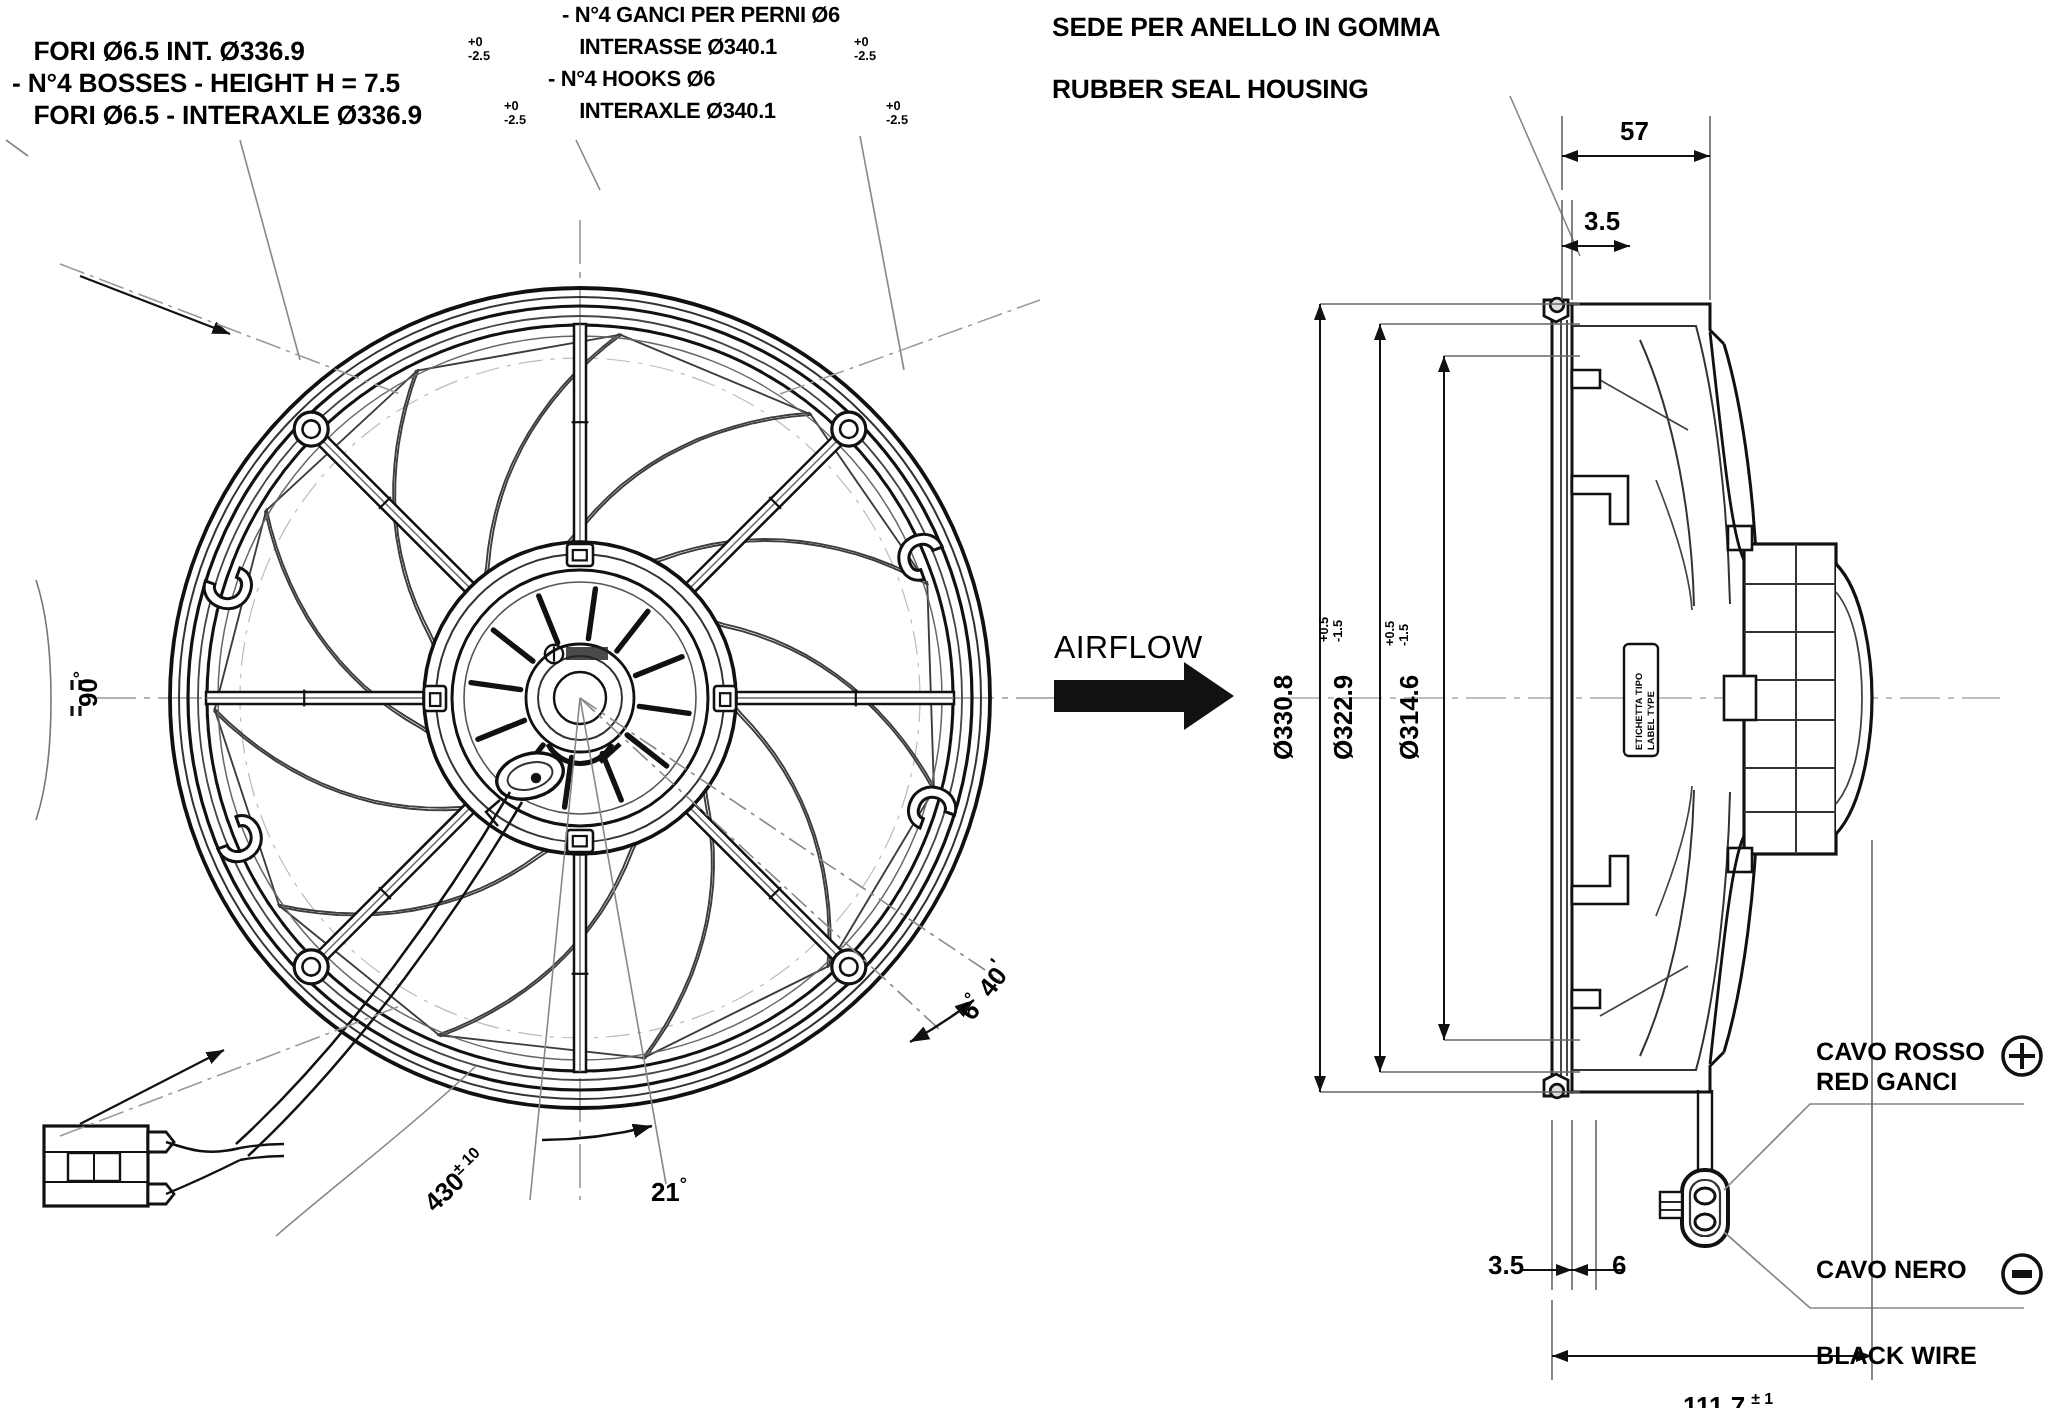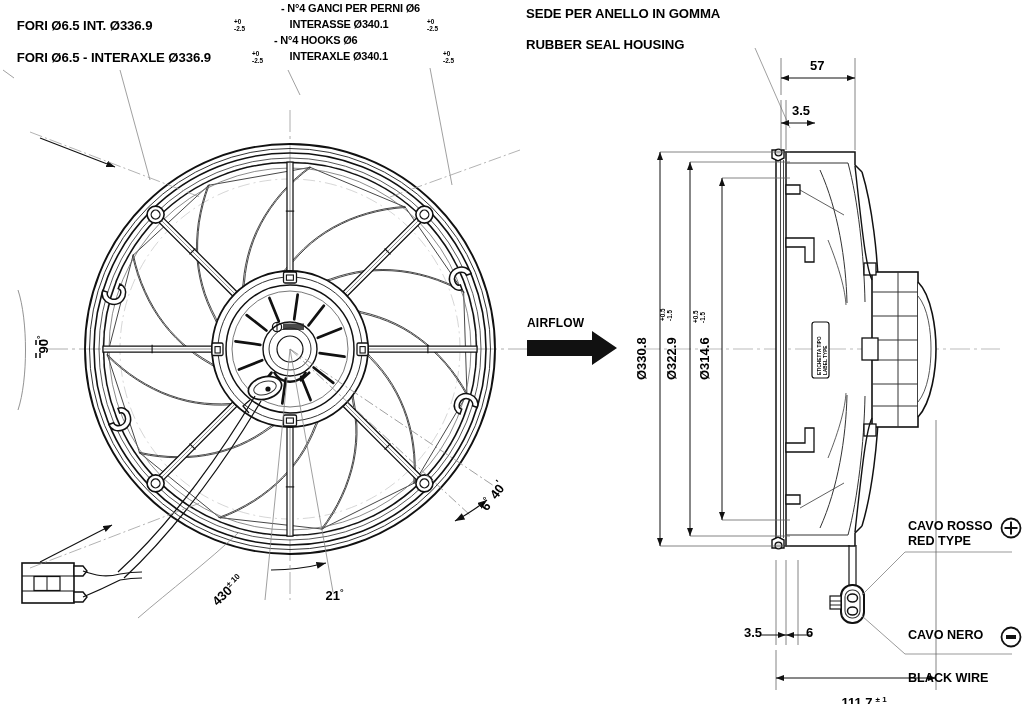--- a/index.html
+++ b/index.html
@@ -12,21 +12,21 @@
   svg.layer{position:absolute;left:0;top:0;width:1024px;height:704px;}
   .txt{position:absolute;white-space:pre;font-family:"Liberation Sans",sans-serif;
        font-weight:bold;color:#000;line-height:1.18;}
   .note{font-size:13.2px;letter-spacing:-0.1px;}
   .note2{font-size:11px;letter-spacing:-0.2px;}
   .dim{font-size:13px;font-weight:bold;}
   .tolbox{position:absolute;white-space:pre;font-size:6.4px;font-weight:bold;
           line-height:1.0;font-family:"Liberation Sans",sans-serif;}
   .rot90{transform-origin:0 0;}
   .wirelbl{font-size:12.6px;font-weight:bold;line-height:1.25;}
-  .airflow{font-size:12px;font-weight:bold;letter-spacing:0.2px;}
+  .airflow{font-size:16px;font-weight:normal;letter-spacing:0.2px;}
   .lblbox{font-size:4.6px;font-weight:bold;line-height:1.15;letter-spacing:0.1px;}
 </style>
 </head>
 <body>
 
 <div class="sheet">
 
   <svg class="layer" viewBox="0 0 1024 704">
     <defs>
       <marker id="arrHead" markerWidth="9" markerHeight="9" refX="8" refY="3" orient="auto">
@@ -412,20 +412,21 @@
     <g>
       <circle cx="1011" cy="528" r="9.5" fill="#fff" stroke="#111" stroke-width="1.8"></circle>
       <line x1="1011" y1="521.5" x2="1011" y2="534.5" stroke="#111" stroke-width="2"></line>
       <line x1="1004.5" y1="528" x2="1017.5" y2="528" stroke="#111" stroke-width="2"></line>
       <circle cx="1011" cy="637" r="9.5" fill="#fff" stroke="#111" stroke-width="1.8"></circle>
       <rect x="1006" y="635" width="10" height="4" fill="#111"></rect>
     </g>
   </svg>
 
   <div class="txt note" style="left:6px;top:18px;">   FORI Ø6.5 INT. Ø336.9</div>
+  <div class="txt note" style="left:6px;top:34px;">- N°4 BOSSES - HEIGHT H = 7.5</div>
   <div class="txt note" style="left:6px;top:50px;">   FORI Ø6.5 - INTERAXLE Ø336.9</div>
   <div class="tolbox" style="left:234px;top:19px;">+0</div>
   <div class="tolbox" style="left:234px;top:26px;">-2.5</div>
   <div class="tolbox" style="left:252px;top:51px;">+0</div>
   <div class="tolbox" style="left:252px;top:58px;">-2.5</div>
 
   <div class="txt note2" style="left:281px;top:2px;">- N°4 GANCI PER PERNI Ø6</div>
   <div class="txt note2" style="left:281px;top:18px;">   INTERASSE Ø340.1</div>
   <div class="txt note2" style="left:274px;top:34px;">- N°4 HOOKS Ø6</div>
   <div class="txt note2" style="left:281px;top:50px;">   INTERAXLE Ø340.1</div>
@@ -471,17 +472,17 @@
   <div class="txt dim" style="left:744px;top:625px;">3.5</div>
   <div class="txt dim" style="left:806px;top:625px;">6</div>
   <div class="txt dim" style="left:827px;top:680px;">
     <span>111.7</span><span style="display:inline-block;width:3px;"></span><span style="font-size:8px;vertical-align:super;">± 1</span>
   </div>
 
   <div class="txt lblbox" style="left:817px;top:375px;transform:rotate(-90deg);transform-origin:0 0;">ETICHETTA TIPO</div>
   <div class="txt lblbox" style="left:823px;top:375px;transform:rotate(-90deg);transform-origin:0 0;">LABEL TYPE</div>
 
   <div class="txt wirelbl" style="left:908px;top:519px;">CAVO ROSSO</div>
-  <div class="txt wirelbl" style="left:908px;top:534px;">RED TYPE</div>
+  <div class="txt wirelbl" style="left:908px;top:534px;">RED GANCI</div>
   <div class="txt wirelbl" style="left:908px;top:628px;">CAVO NERO</div>
   <div class="txt wirelbl" style="left:908px;top:643px;margin-top:28px;">BLACK WIRE</div>
 
 </div>
 
 </body></html>

